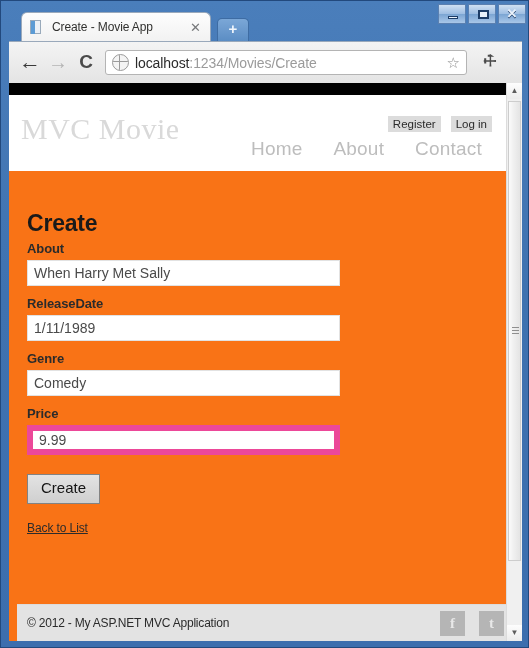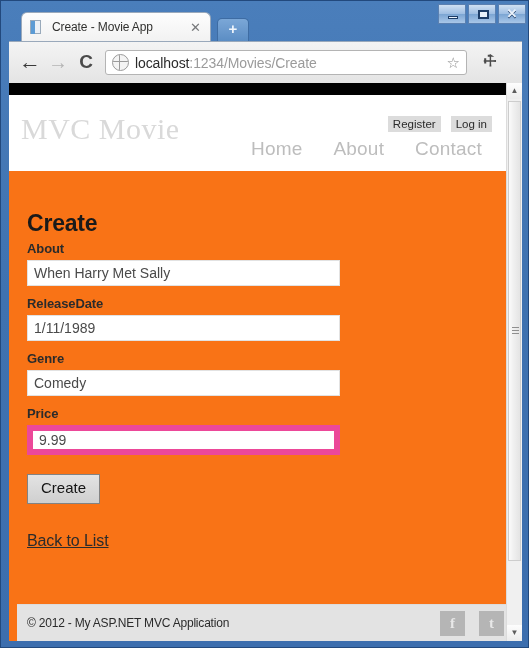--- a/index.html
+++ b/index.html
@@ -357,22 +357,22 @@
     background: linear-gradient(to bottom, #e3e3e3 0%, #cfcfcf 100%);
     border: 1px solid #828282;
     font-family: "Liberation Sans", sans-serif;
     font-size: 15px;
     color: #151515;
     padding: 5px 13px 6px 13px;
     line-height: 1.1;
   }
   .backlink {
     display: inline-block;
-    margin-top: 28px;
-    font-size: 16px;
+    margin-top: 17px;
+    font-size: 12px;
     color: #2b2b2b;
     text-decoration: underline;
     letter-spacing: -0.1px;
   }
 
   
   .footer {
     position: absolute;
     left: 8px; bottom: 0;
     width: 497px;

